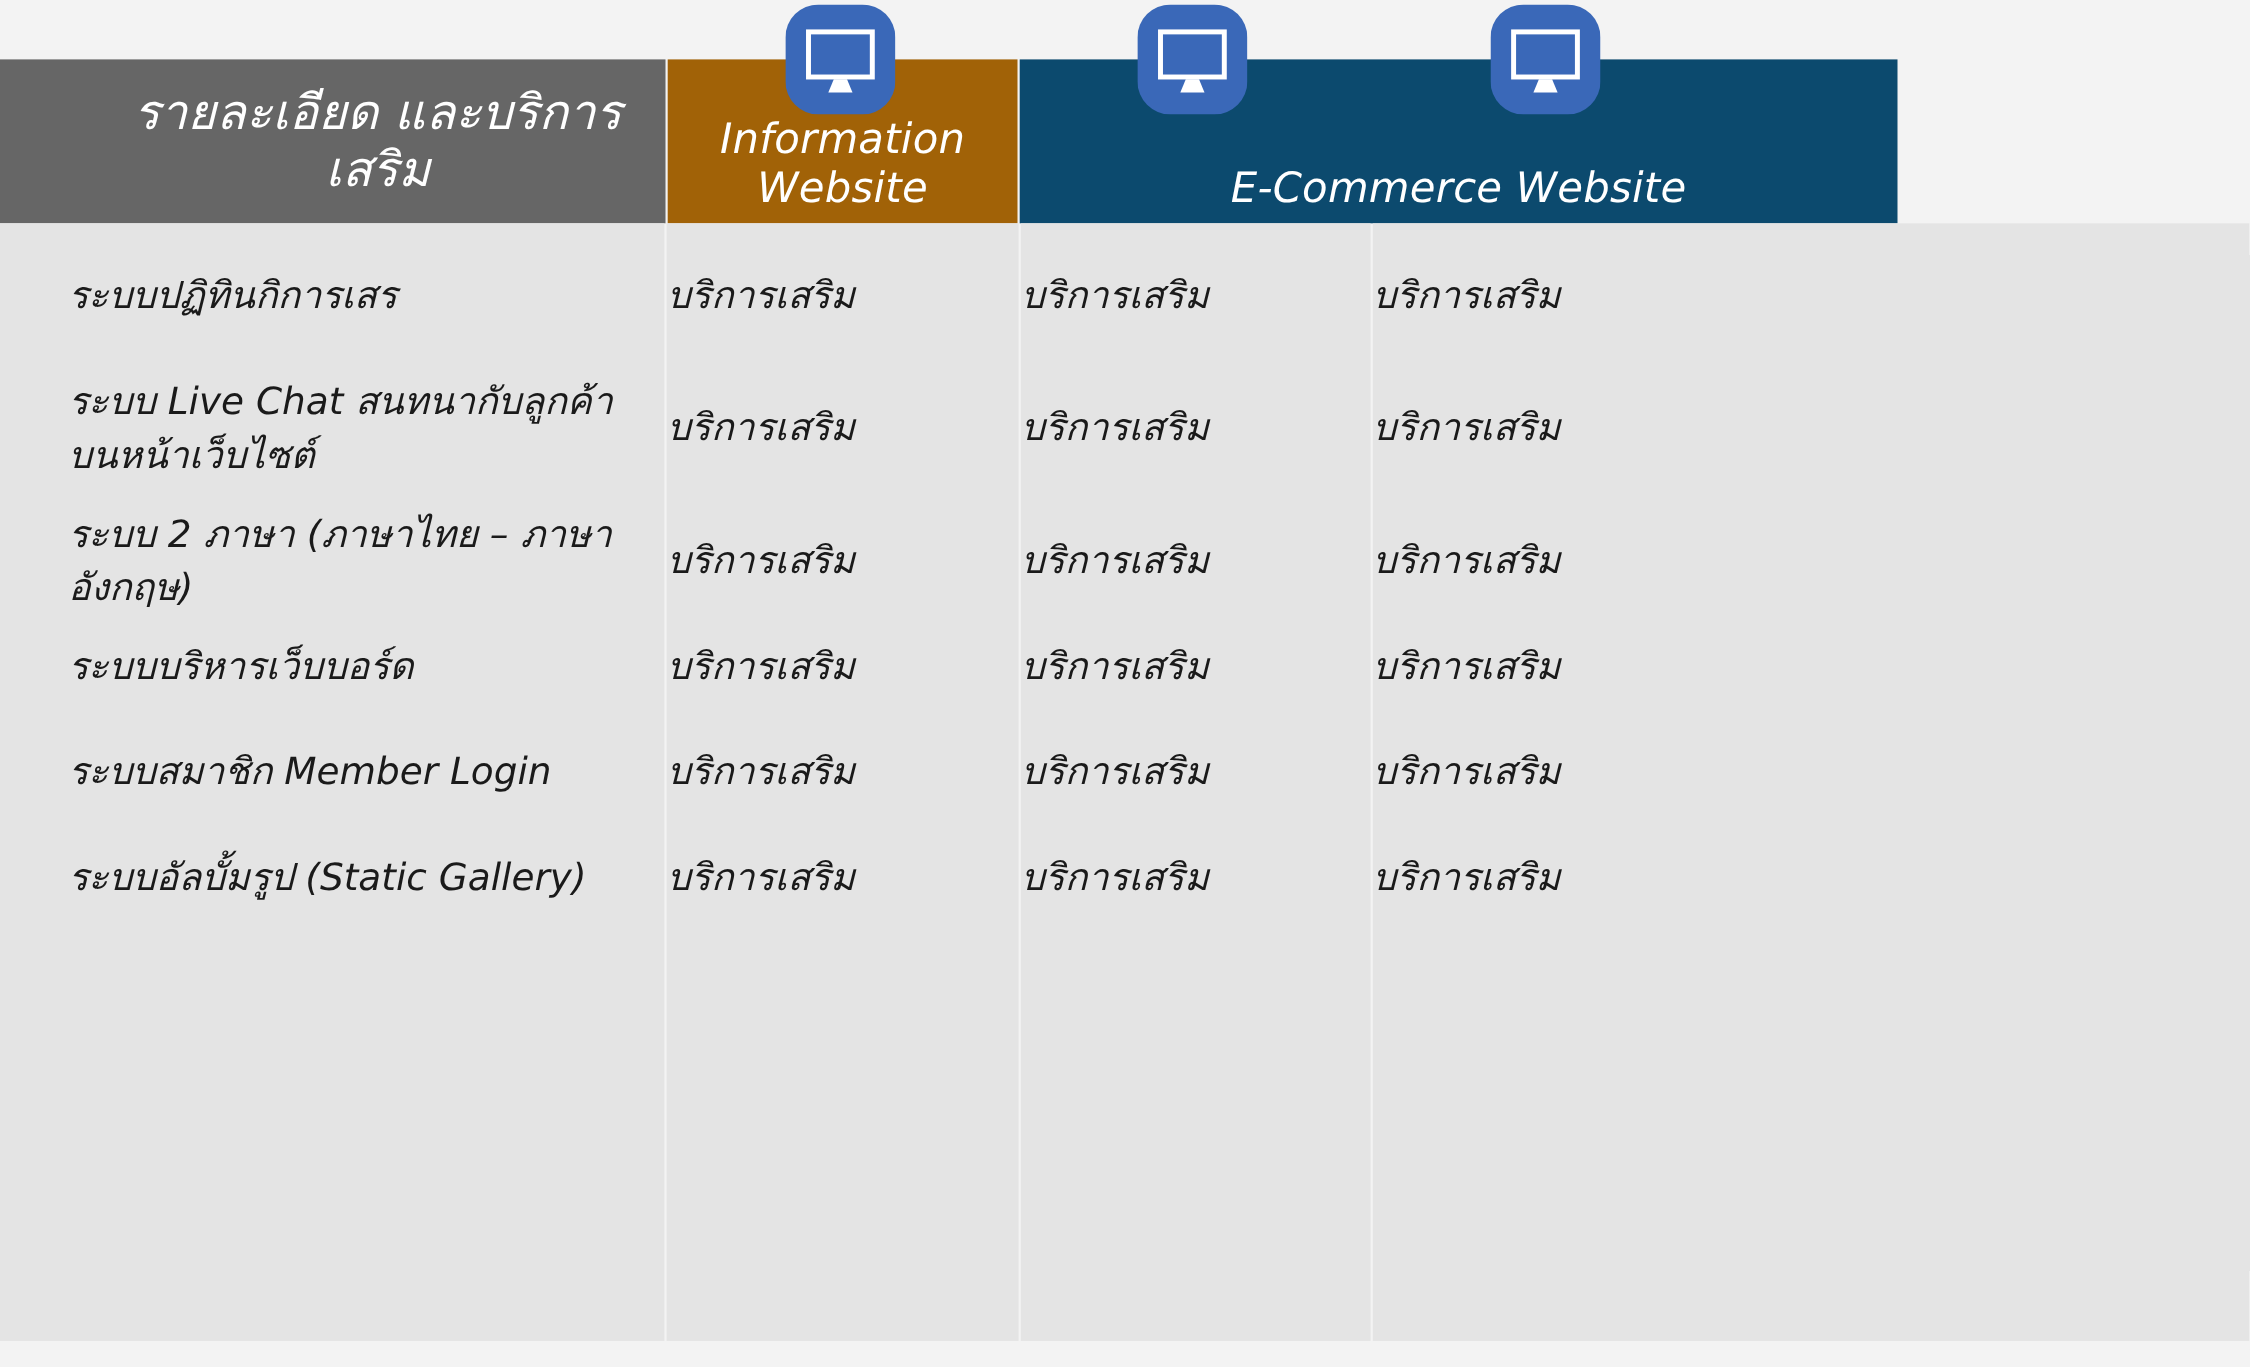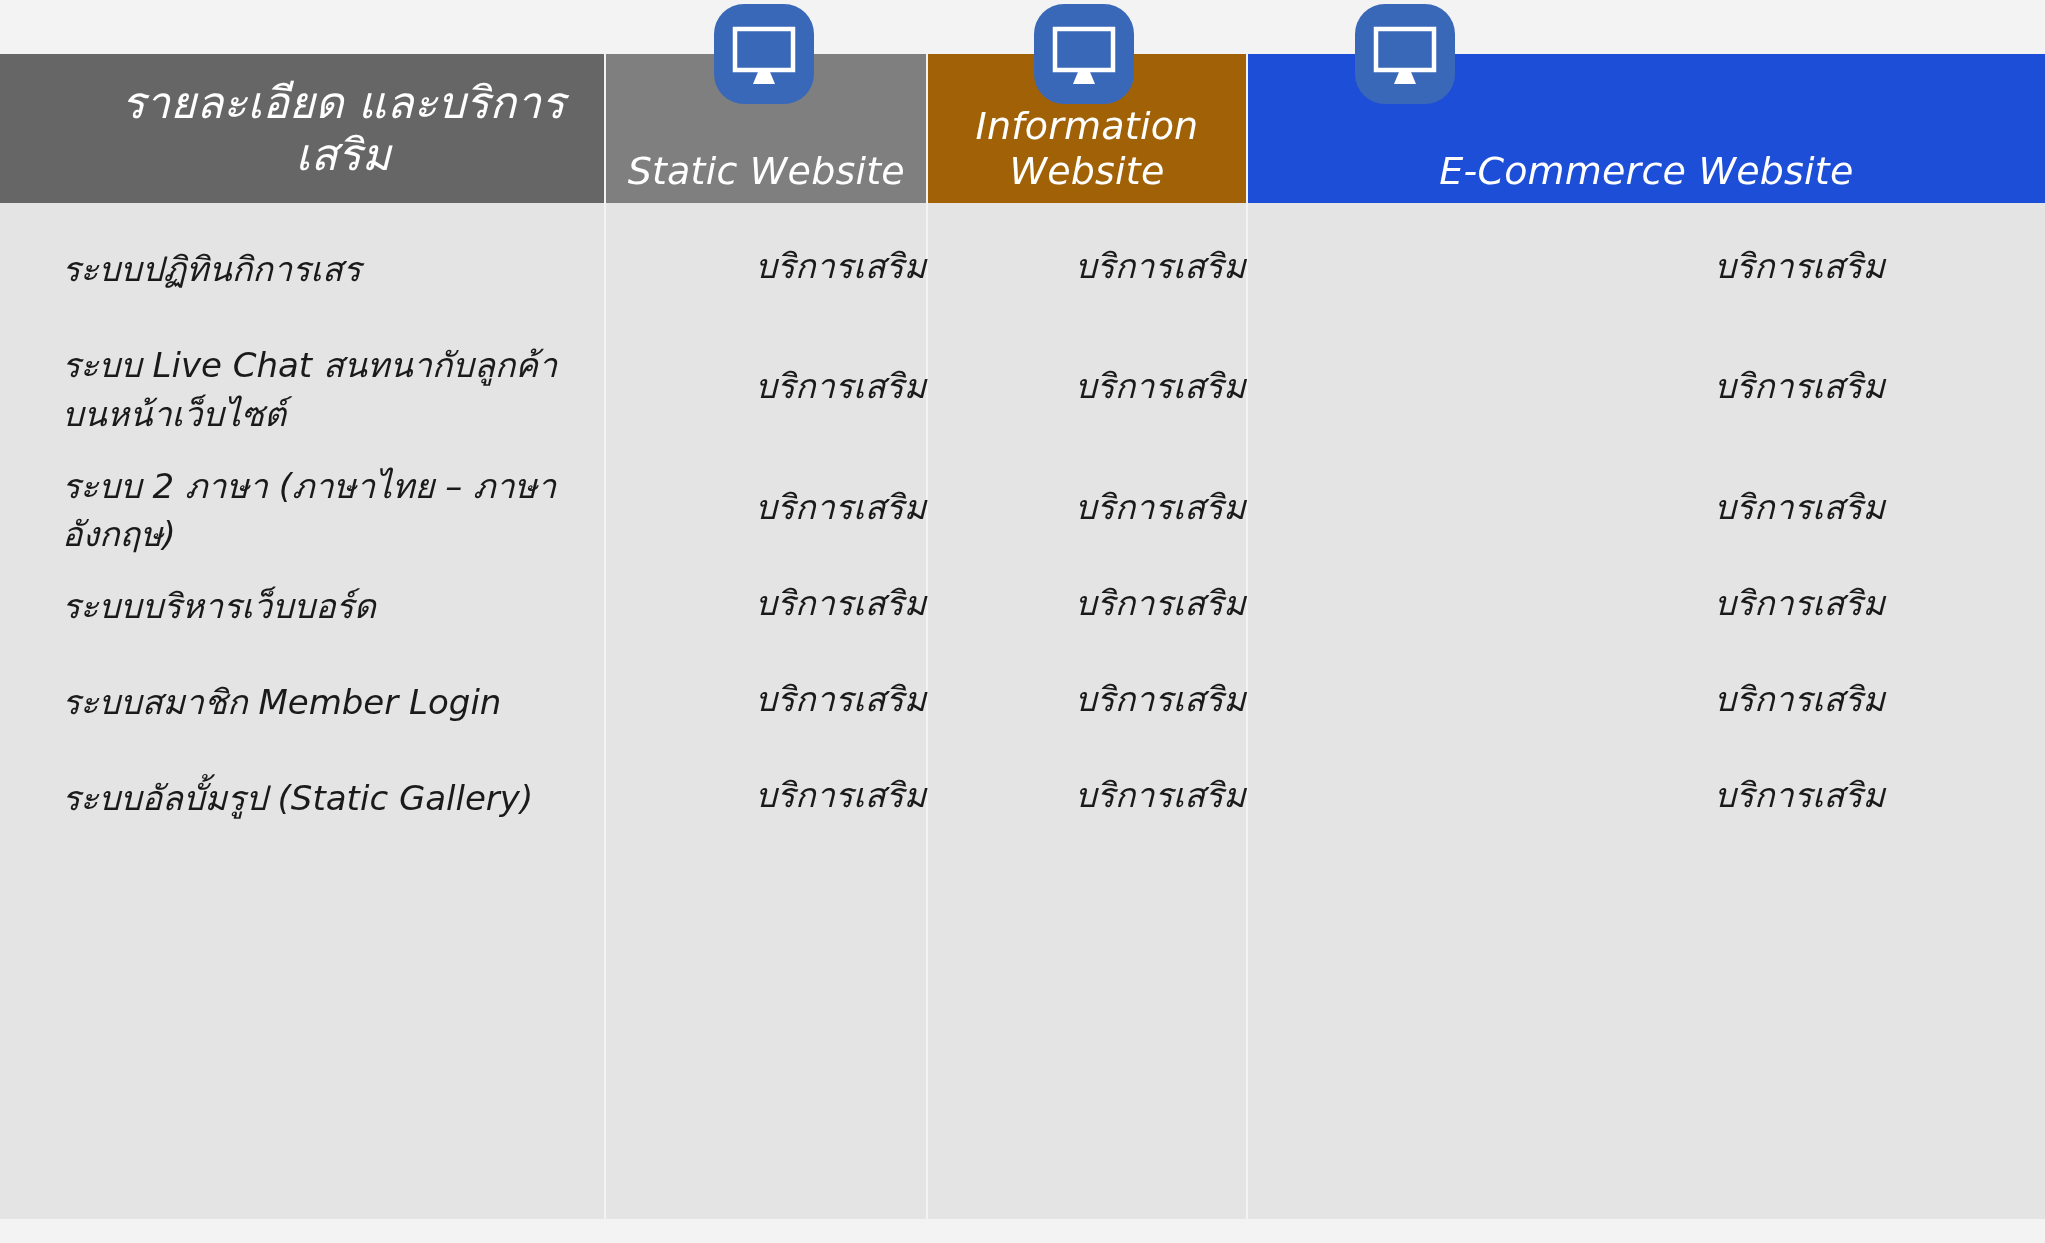--- a/index.html
+++ b/index.html
@@ -74,21 +74,21 @@
     background: #7f7f7f;
   }
   .th-info {
     width: 318px;
     margin-left: 2px;
     background: #a16207;
   }
   .th-ecom {
     width: 798px;
     margin-left: 2px;
-    background: #1d4ed8;
+    background: #0c4a6e;
   }
   .th-label { display: block; }
 
   
   .tbody {
     position: absolute;
     left: 0;
     top: 149px;
     width: 2045px;
     height: 1016px;
@@ -123,22 +123,21 @@
     color: #1a1a1a;
     line-height: 1.42;
   }
   .col-feature .cell {
     justify-content: flex-start;
     padding-left: 62px;
   }
   .col-static .cell,
   .col-info .cell,
   .col-ecom .cell {
-    justify-content: flex-end;
-    font-family: Liberation Mono, monospace;
+    justify-content: flex-start;
   }
   .col-ecom .cell { padding-right: 160px; }
 
   .cell-text { display: block; white-space: pre-line; }
 
   
   .r0 { top: 18px;  height: 96px; }
   .r1 { top: 114px; height: 145px; }
   .r2 { top: 259px; height: 96px; }
   .r3 { top: 355px; height: 96px; }
@@ -181,24 +180,20 @@
 <div id="canvas">
 
   <div class="table">
 
     <div class="thead">
 
       <div class="th th-feature">
         <span class="th-label">รายละเอียด และบริการเสริม</span>
       </div>
 
-      <div class="th th-col th-static">
-        <span class="th-label">Static
-Website</span>
-      </div>
 
       <div class="th th-col th-info">
         <span class="th-label">Information
 Website</span>
       </div>
 
       <div class="th th-col th-ecom">
         <span class="th-label">E-Commerce
 Website</span>
       </div>

